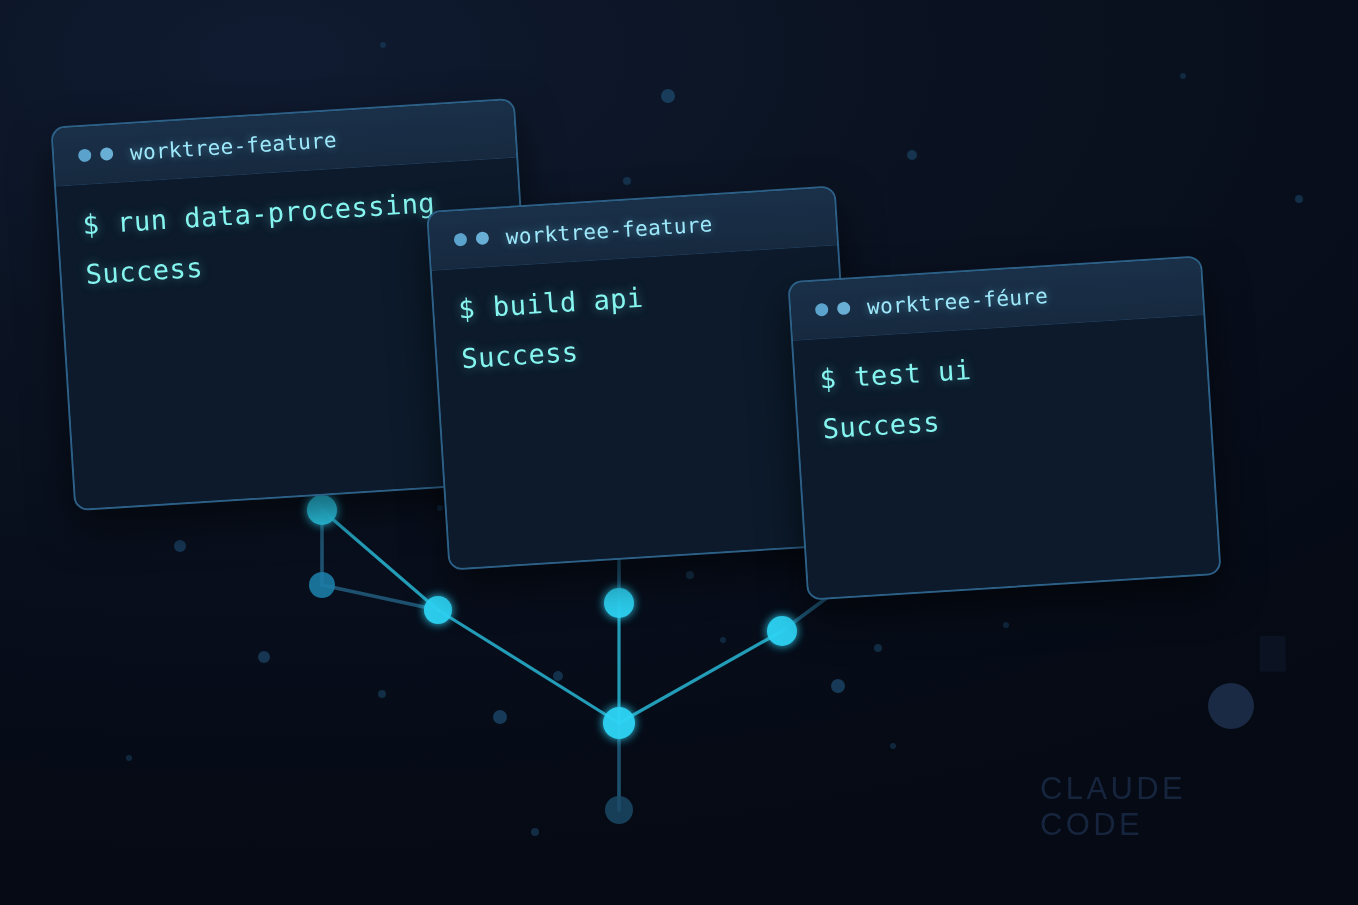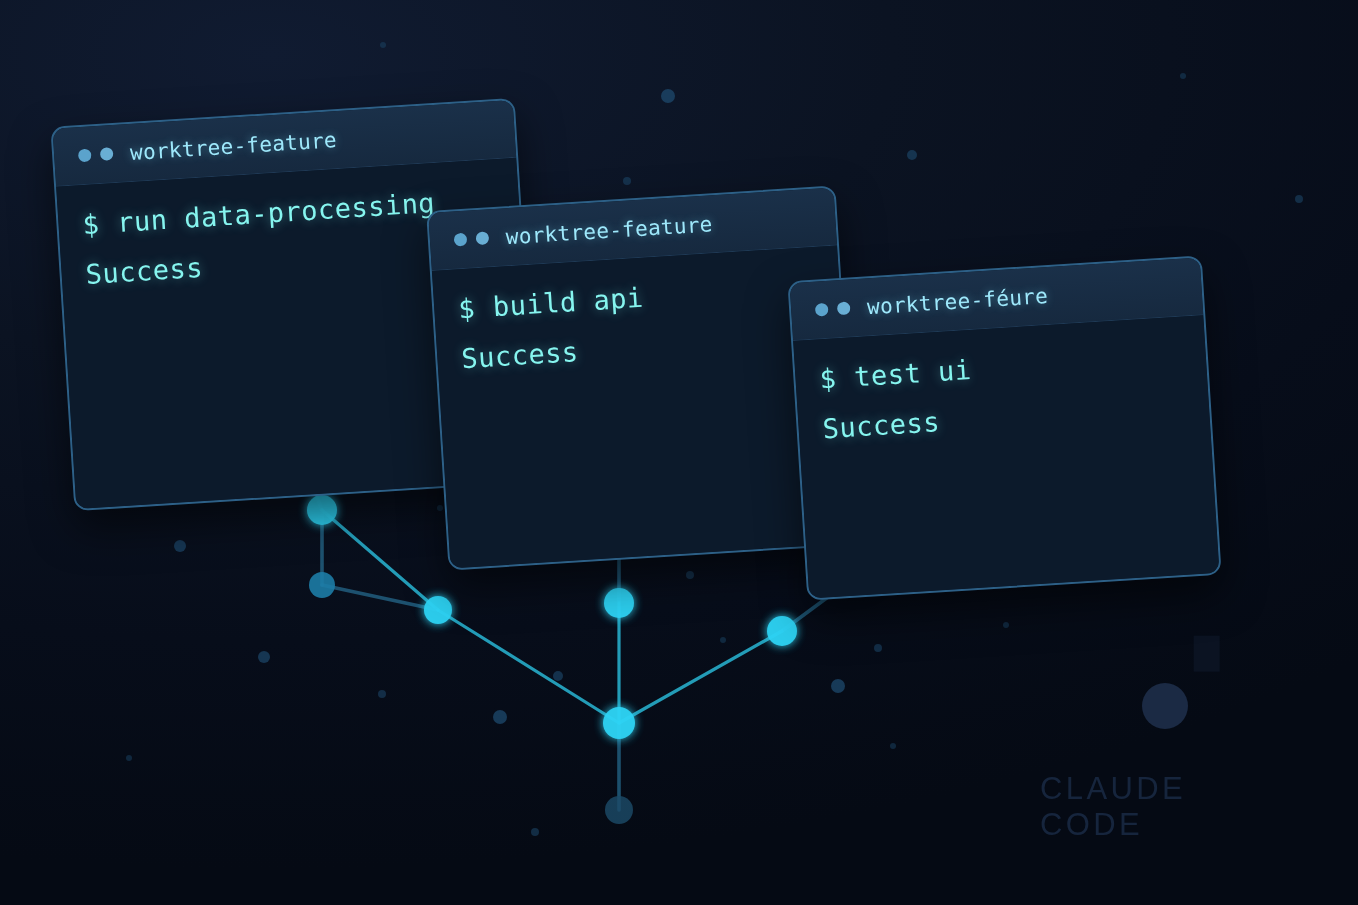--- a/index.html
+++ b/index.html
@@ -22,21 +22,21 @@
   
   .dot{ position:absolute; border-radius:50%; background:#1d4a6d; }
 
   
   #graph{ position:absolute; left:0; top:0; width:1358px; height:905px; }
 
   
   #watermark{
     position:absolute; right:68px; bottom:62px;
     width:250px; display:flex; flex-direction:column;
-    align-items:center; gap:6px;
+    align-items:flex-end; gap:6px;
     pointer-events:none; user-select:none;
   }
   #wm-ring{
     width:118px; height:118px; border-radius:50%;
     border:17px solid #152embed;
     border-color:#16223a;
     position:relative;
     transform:rotate(-42deg);
   }
   #wm-ring::after{

